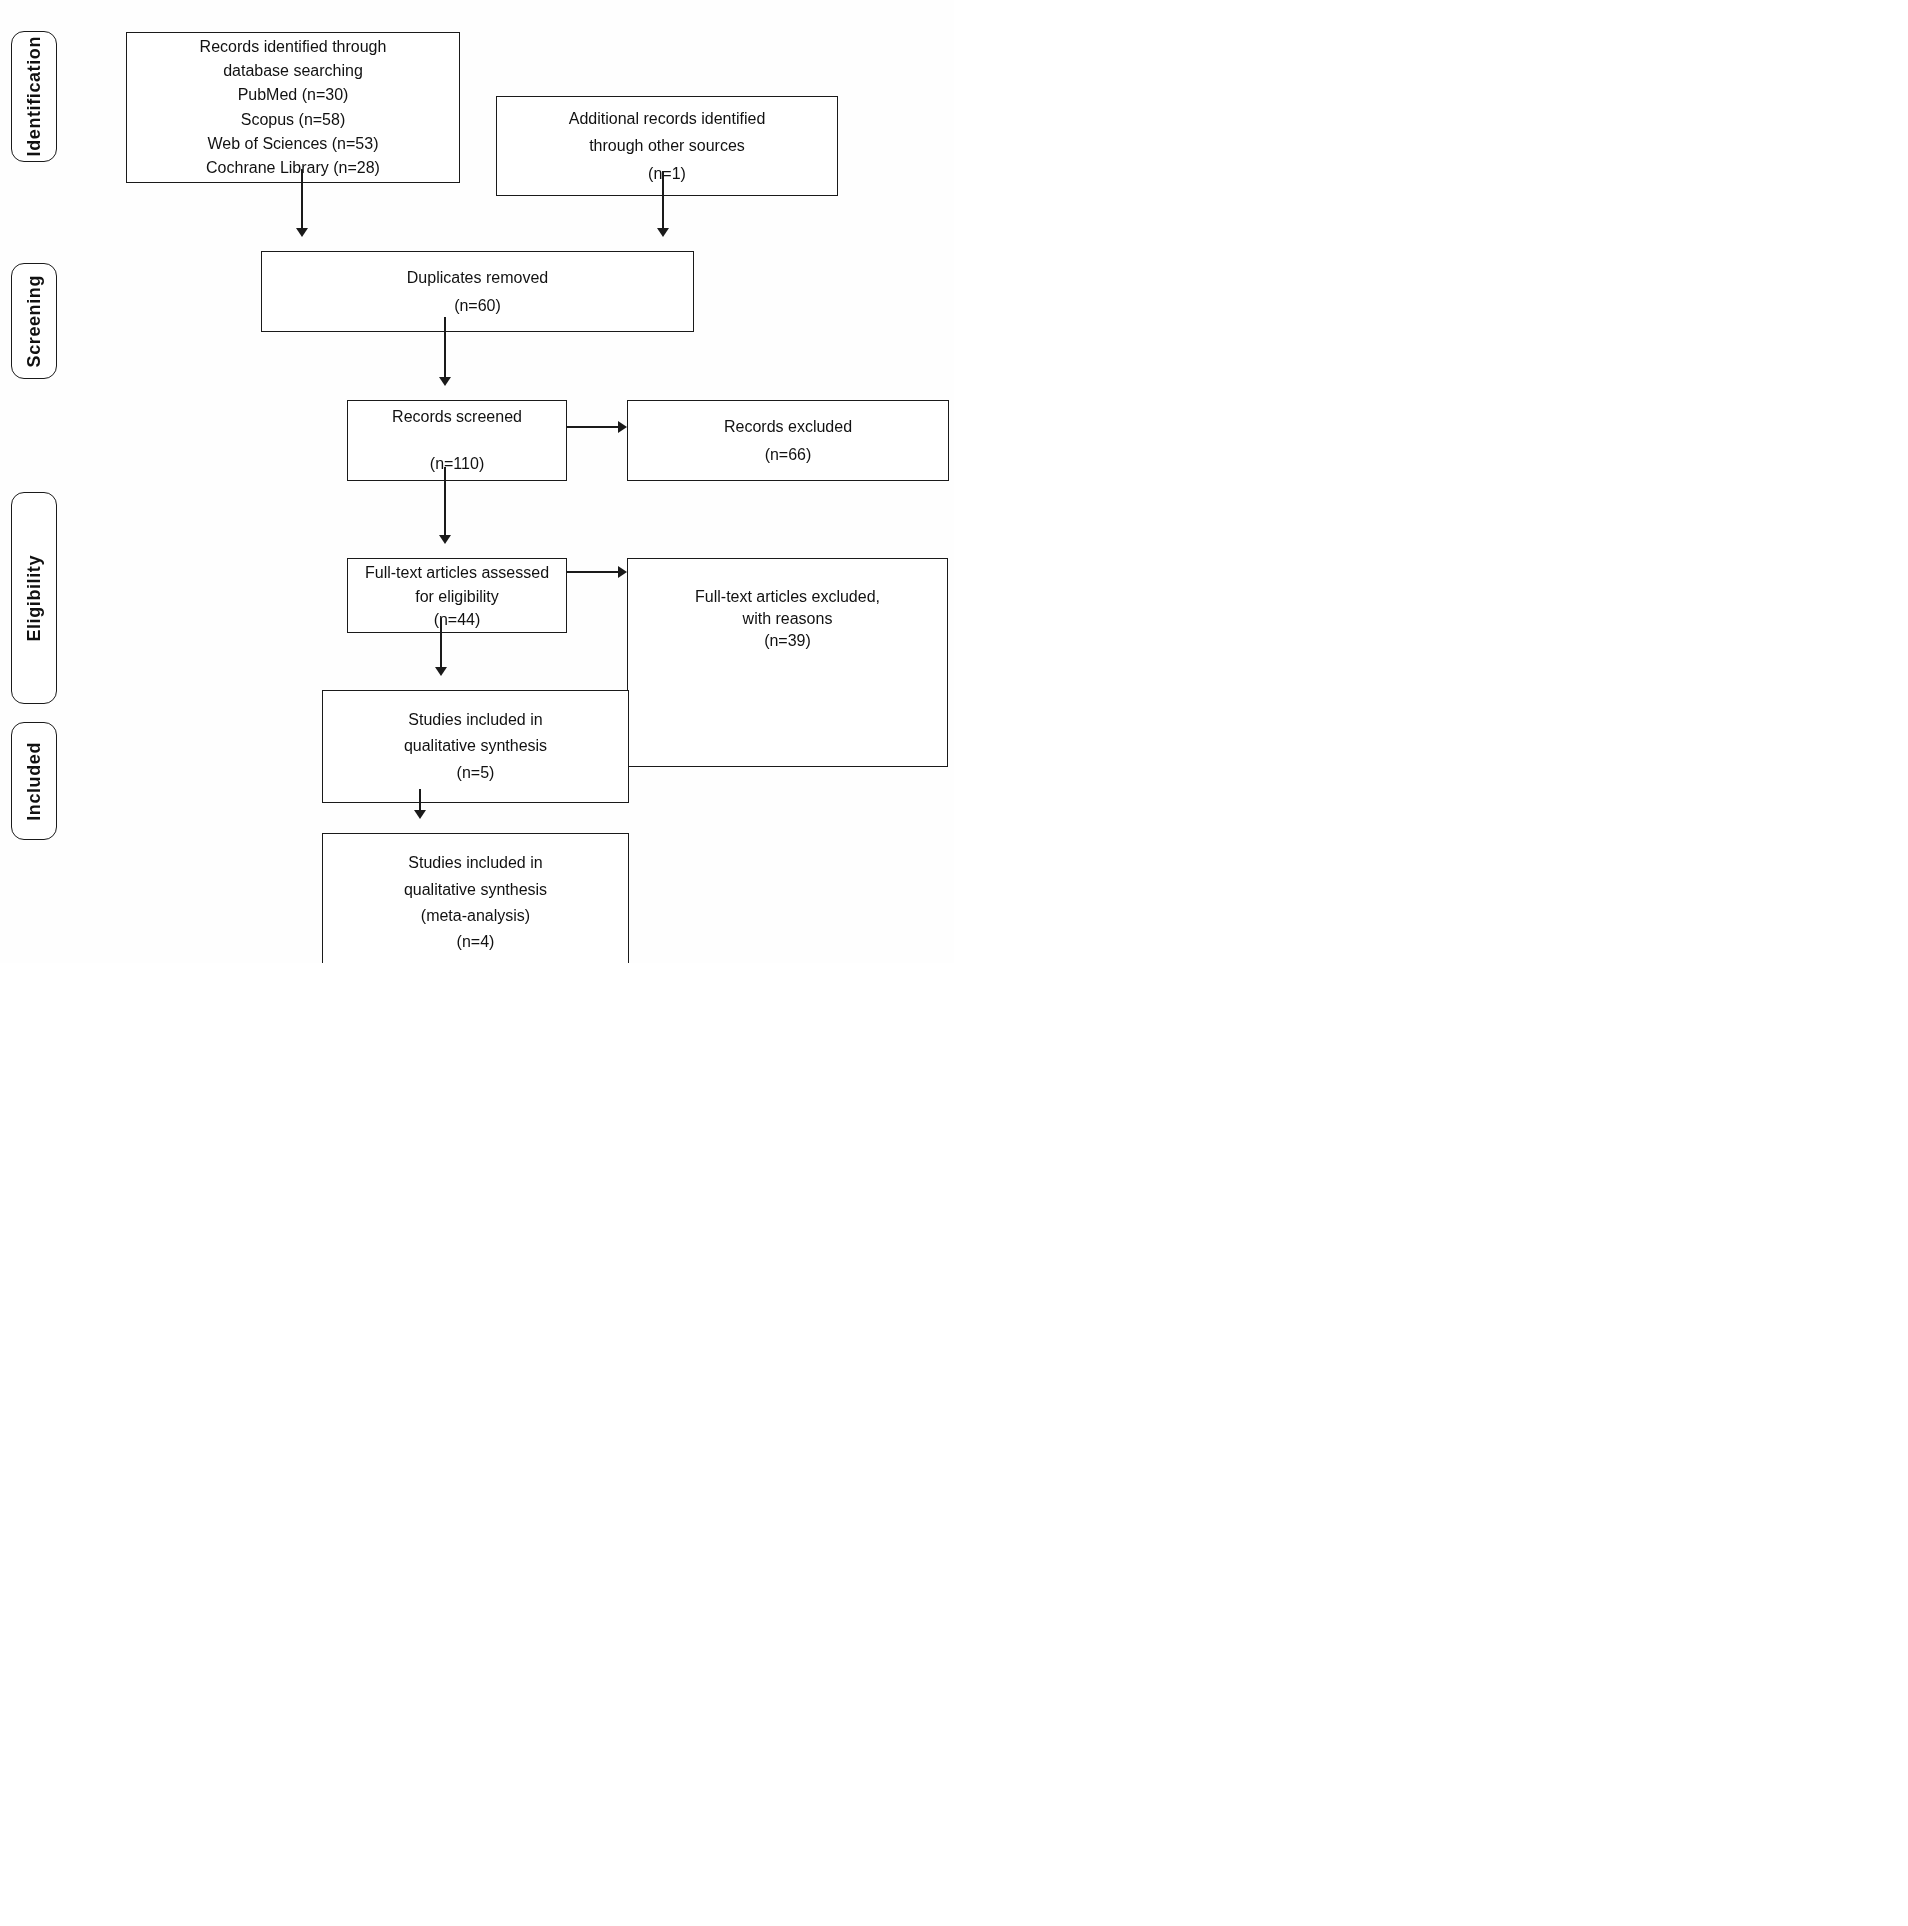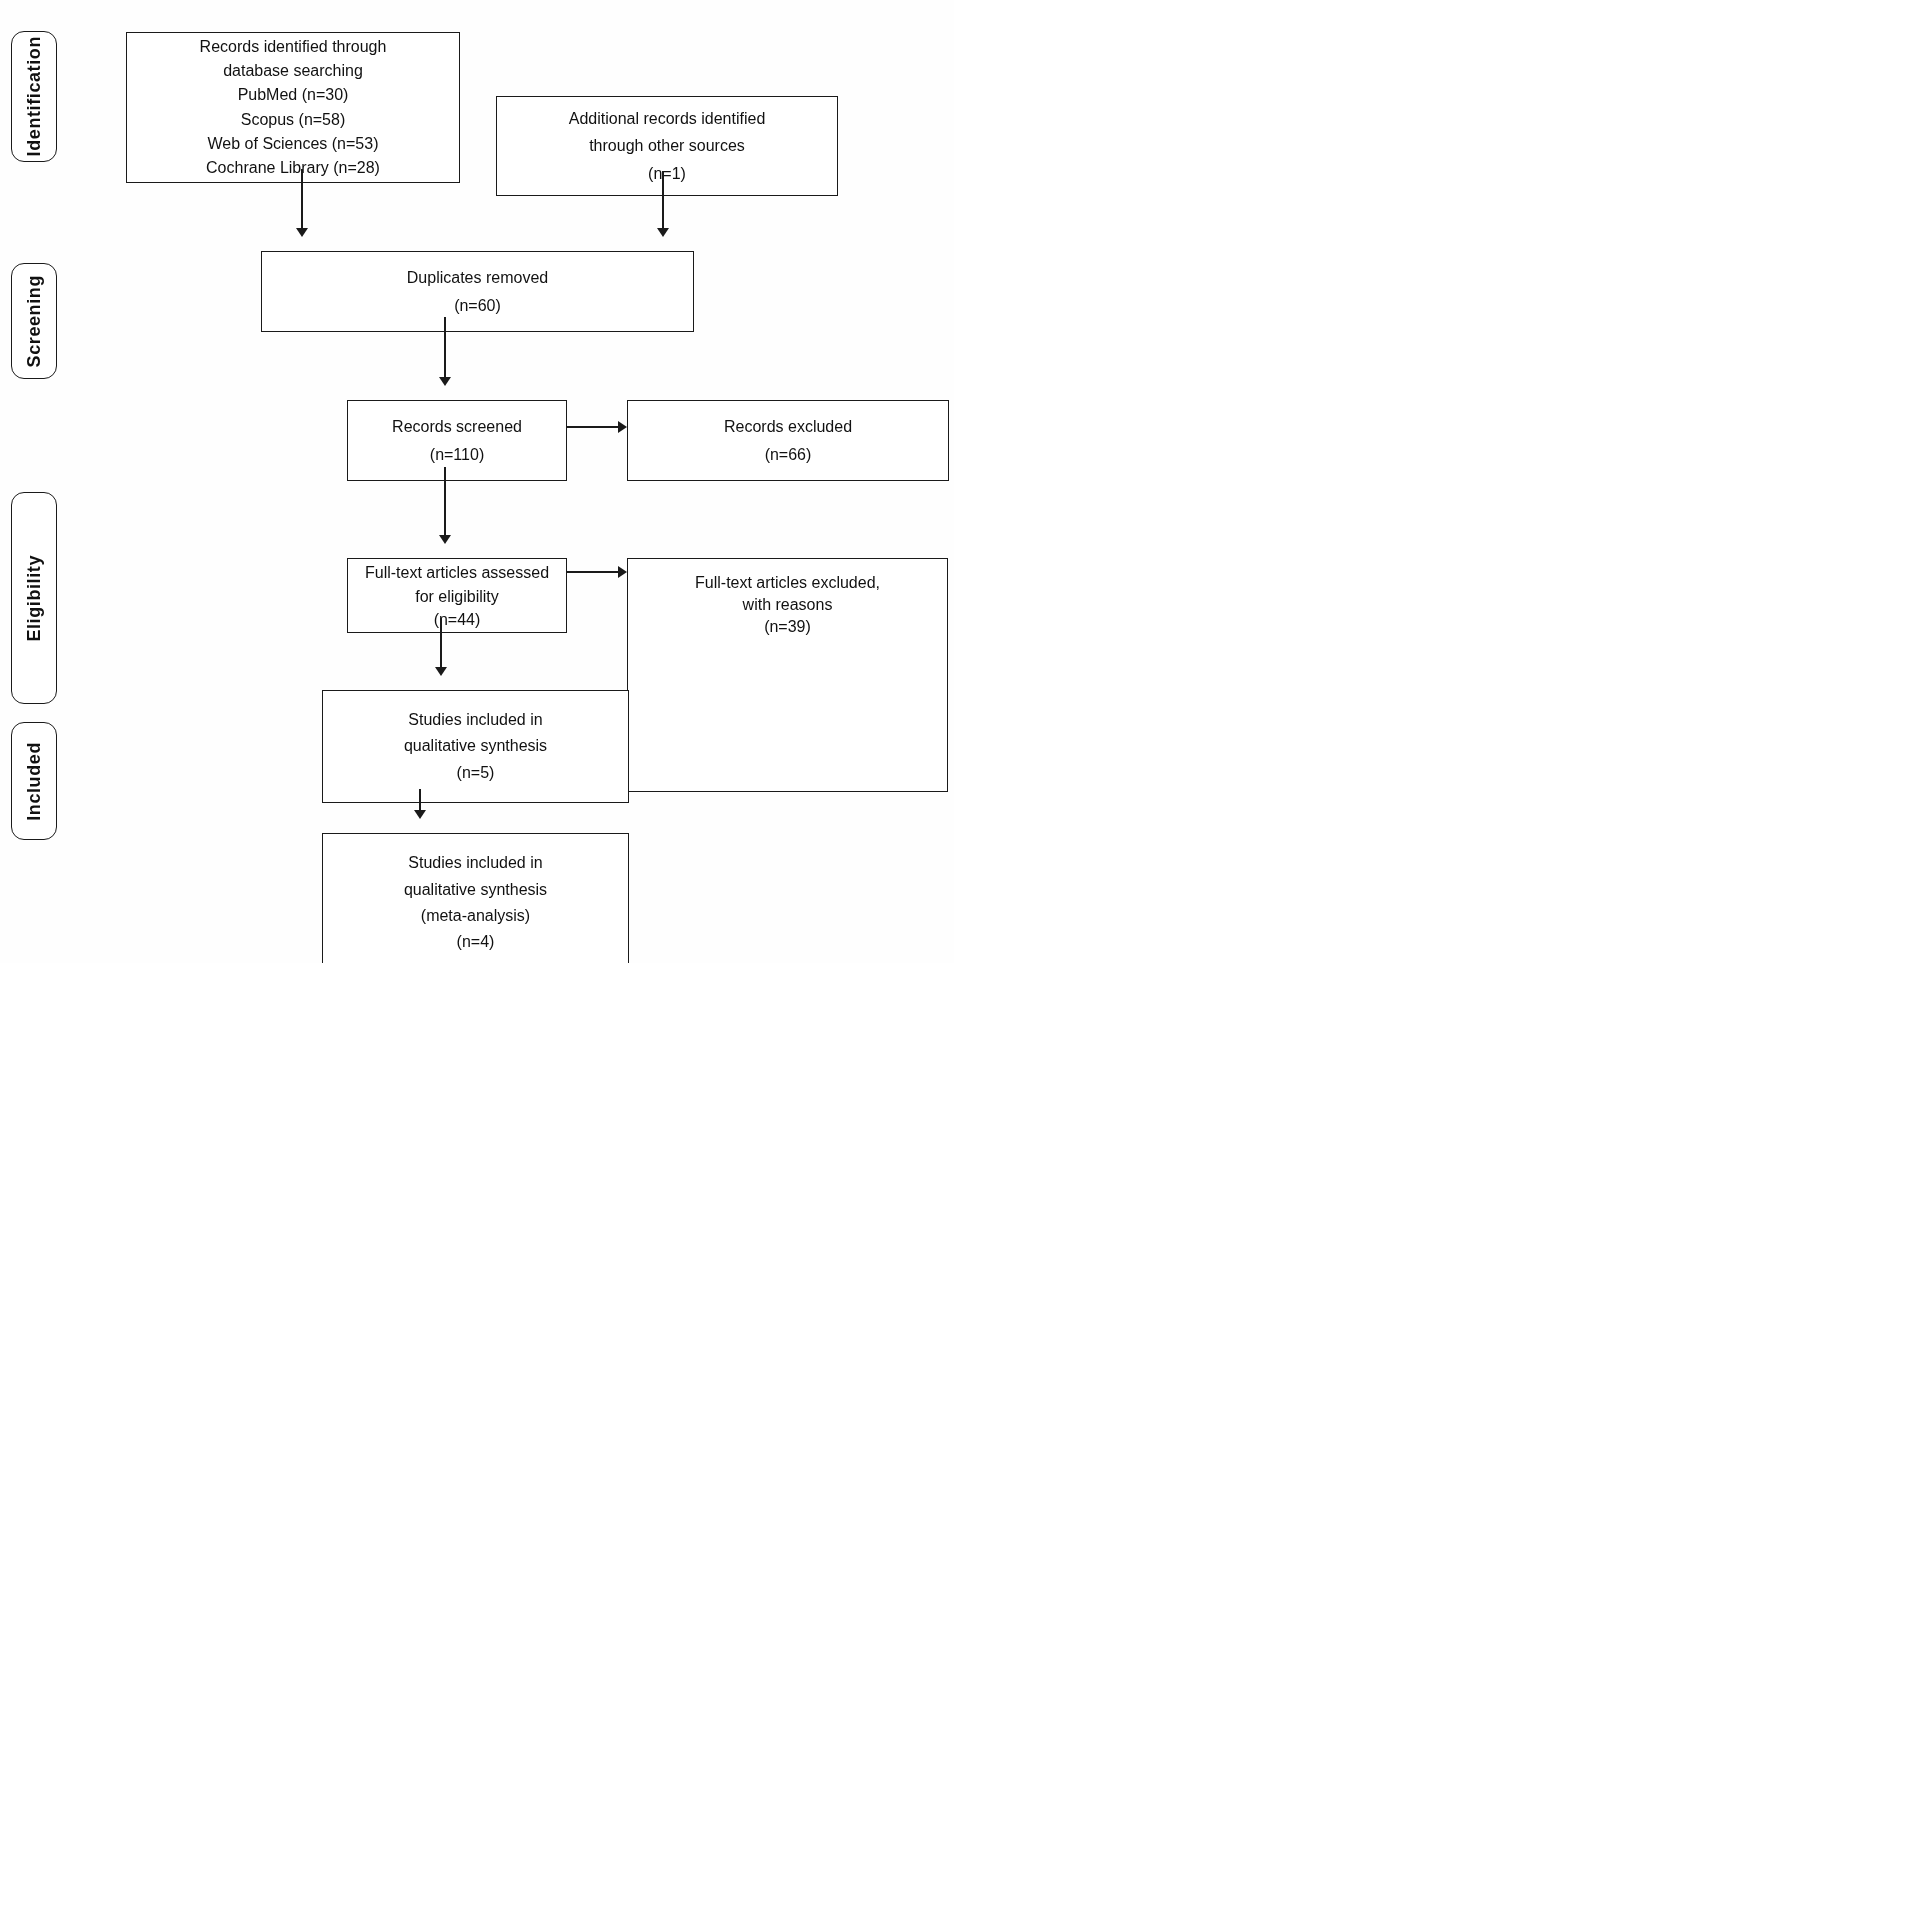--- a/index.html
+++ b/index.html
@@ -54,25 +54,25 @@
     content: ""; position: absolute; top: -5.4px; right: -9px;
     width: 0; height: 0;
     border-top: 6px solid transparent;
     border-bottom: 6px solid transparent;
     border-left: 9.5px solid #1a1a1a;
   }
   
   #box-records-identified { left:126px; top:18px;  width:334px; height:151px; line-height:1.52; }
   #box-additional-records { left:496px; top:82px; width:342px; height:100px; line-height:1.7; }
   #box-duplicates-removed { left:261px; top:237px; width:433px; height:81px; line-height:1.7; }
-  #box-records-screened   { left:347px; top:386px; width:220px; height:81px; line-height:1.7; }
+  #box-records-screened   { left:347px; top:386px; width:220px; height:81px; line-height:1.7;justify-content:space-between; }
   #box-records-excluded   { left:627px;top:386px; width:322px; height:81px; line-height:1.7; }
   #box-fulltext-assessed  { left:347px; top:544px; width:220px; height:75px; line-height:1.45;justify-content:space-between; }
-  #box-fulltext-excluded  { left:627px;top:544px; width:321px; height:234px;
-                            justify-content:flex-start; padding-top:13px; line-height:1.38; }
+  #box-fulltext-excluded  { left:627px;top:544px; width:321px; height:209px;
+                            justify-content:flex-start; padding-top:27px; line-height:1.38; }
   #box-fulltext-excluded .gap { height:21.5px; }
   #box-qualitative        { left:322px; top:676px; width:307px; height:113px; line-height:1.65; }
   #box-quantitative       { left:322px; top:819px; width:307px; height:140px; line-height:1.65; }
 </style>
 </head>
 <body>
 
 <div id="diagram">
 
   <div class="stage" style="top:31px;  height:131px;">

